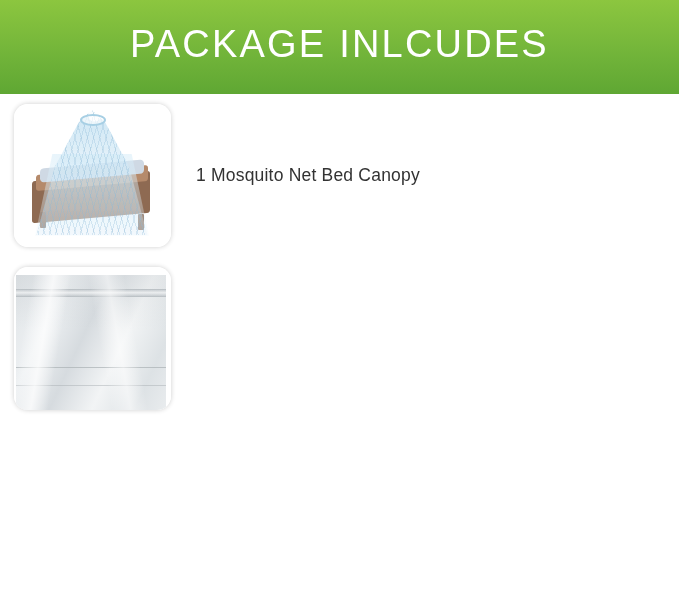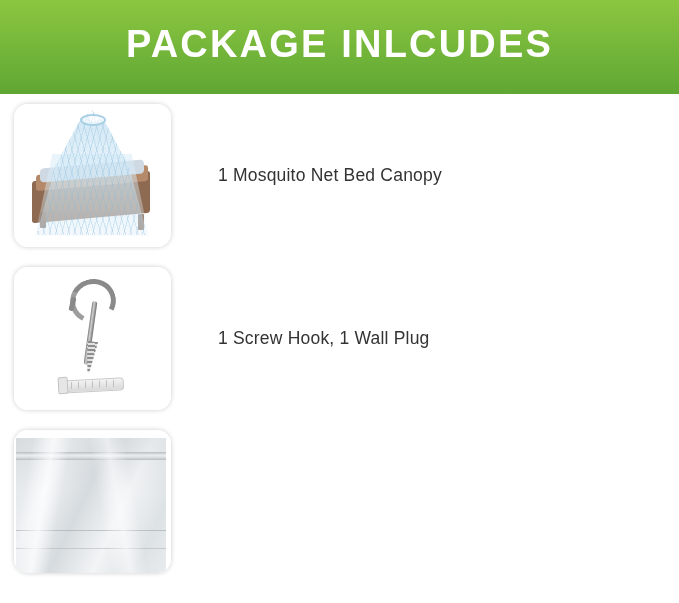--- a/index.html
+++ b/index.html
@@ -32,21 +32,21 @@
     background: linear-gradient(to bottom, #8cc63f 0%, #73b53a 55%, #5fa733 100%);
     display: flex;
     align-items: center;
     justify-content: center;
     box-sizing: border-box;
   }
   .banner-title {
     color: #ffffff;
     font-size: 38px;
     letter-spacing: 2.2px;
-    font-weight: 700;
+    font-weight: 400;
     line-height: 1;
     text-align: right;
     font-family: "Liberation Sans", sans-serif;
     padding-bottom: 6px;
   }
 
   
   .items {
     position: absolute;
     left: 0;
@@ -64,21 +64,21 @@
     width: 157px;
     height: 143px;
     margin-left: 14px;
     background: #ffffff;
     border-radius: 14px;
     box-shadow: 0 0 5px rgba(0,0,0,0.20);
     overflow: hidden;
     flex: none;
   }
   .item-label {
-    margin-left: 47px;
+    margin-left: 25px;
     font-size: 17.5px;
     color: #333333;
     letter-spacing: 0.2px;
     white-space: nowrap;
   }
 
   
   .canopy-scene {
     position: absolute;
     inset: 0;
@@ -318,34 +318,20 @@
           </div>
           <div class="canopy-drape"></div>
           <div class="canopy-net"></div>
           <div class="canopy-net-lines"></div>
           <div class="canopy-ring"></div>
         </div>
       </div>
       <div class="item-label">1 Mosquito Net Bed Canopy</div>
     </div>
 
-    <div class="item-row">
-      <div class="thumb">
-        <div class="hook-scene">
-          <div class="hook-curve"></div>
-          <div class="hook-tip"></div>
-          <div class="hook-shaft"></div>
-          <div class="hook-threads"></div>
-          <div class="plug-body"></div>
-          <div class="plug-ribs"></div>
-          <div class="plug-collar"></div>
-        </div>
-      </div>
-      <div class="item-label">1 Screw Hook, 1 Wall Plug</div>
-    </div>
 
     <div class="item-row">
       <div class="thumb">
         <div class="bag-scene">
           <div class="bag-body"></div>
           <div class="bag-fold"></div>
           <div class="bag-fold2"></div>
           <div class="bag-zip"></div>
           <div class="bag-sheen"></div>
         </div>

